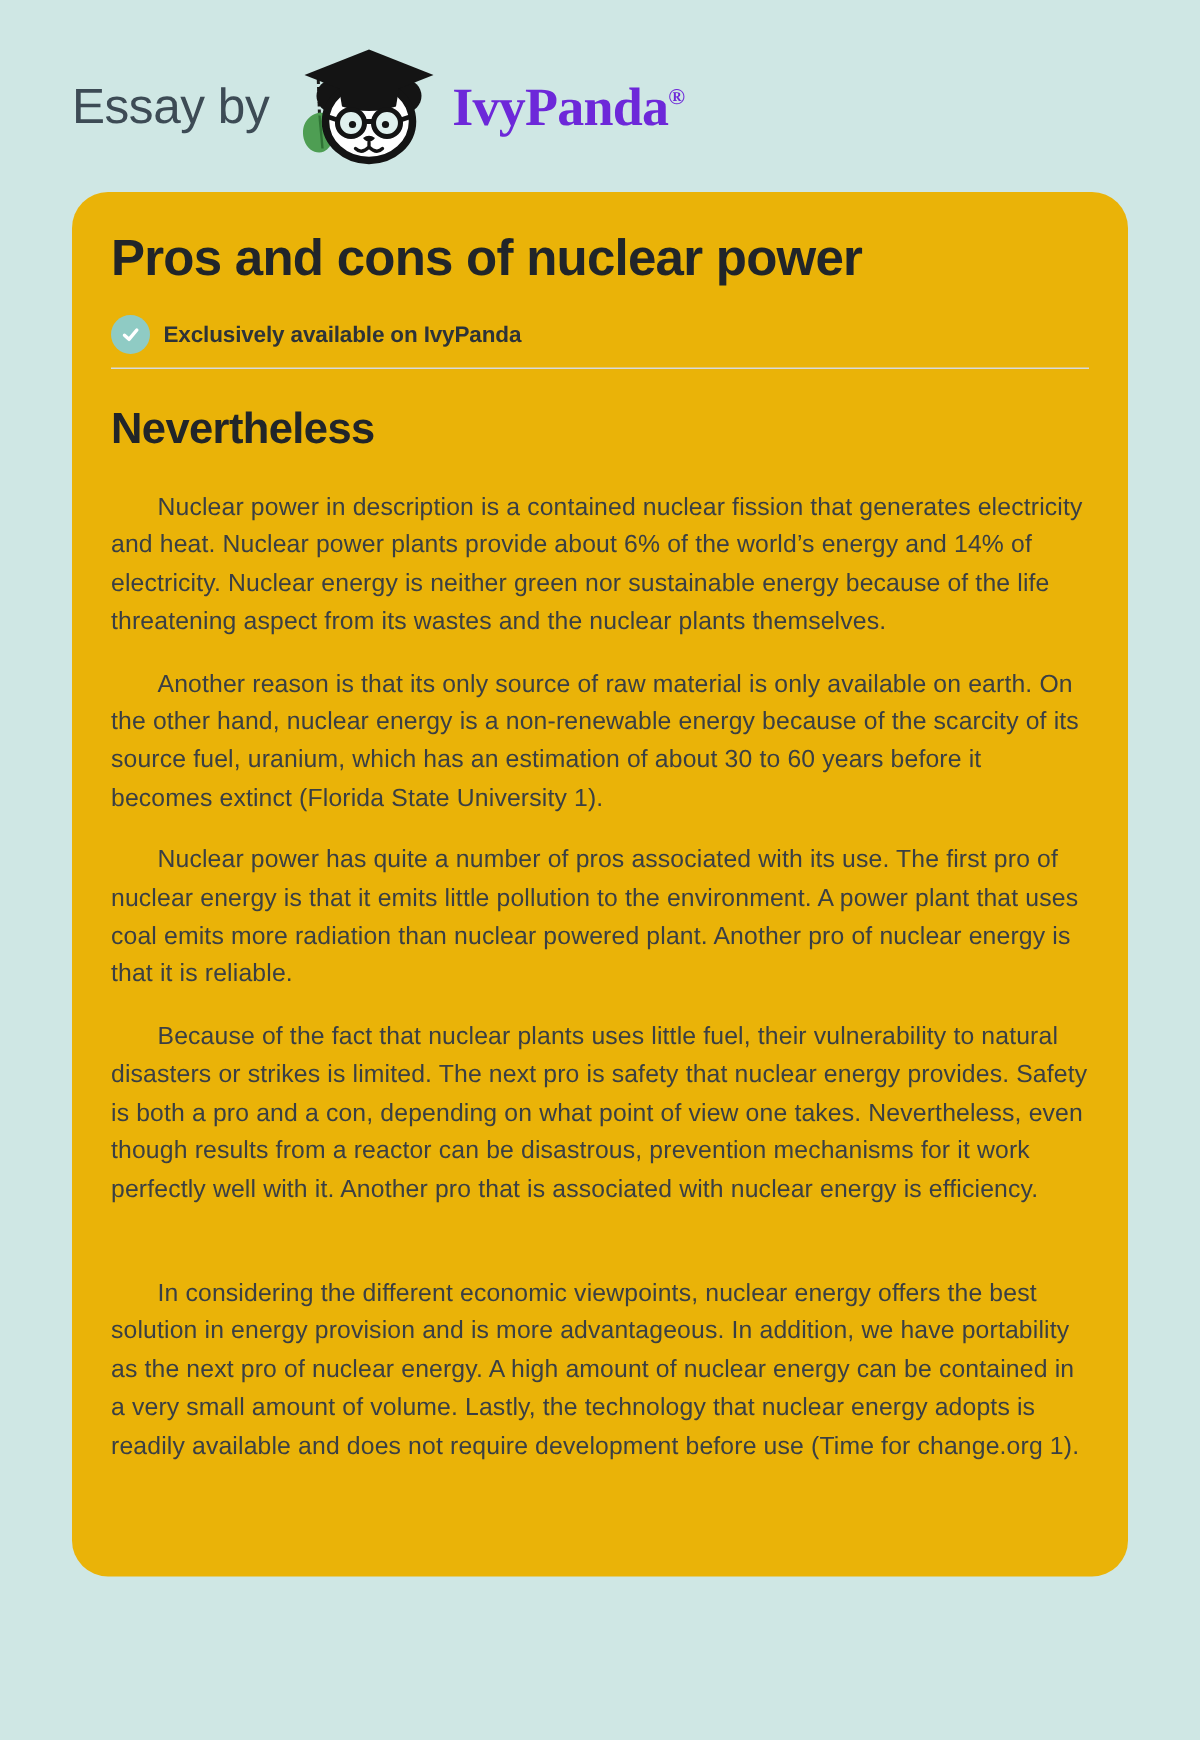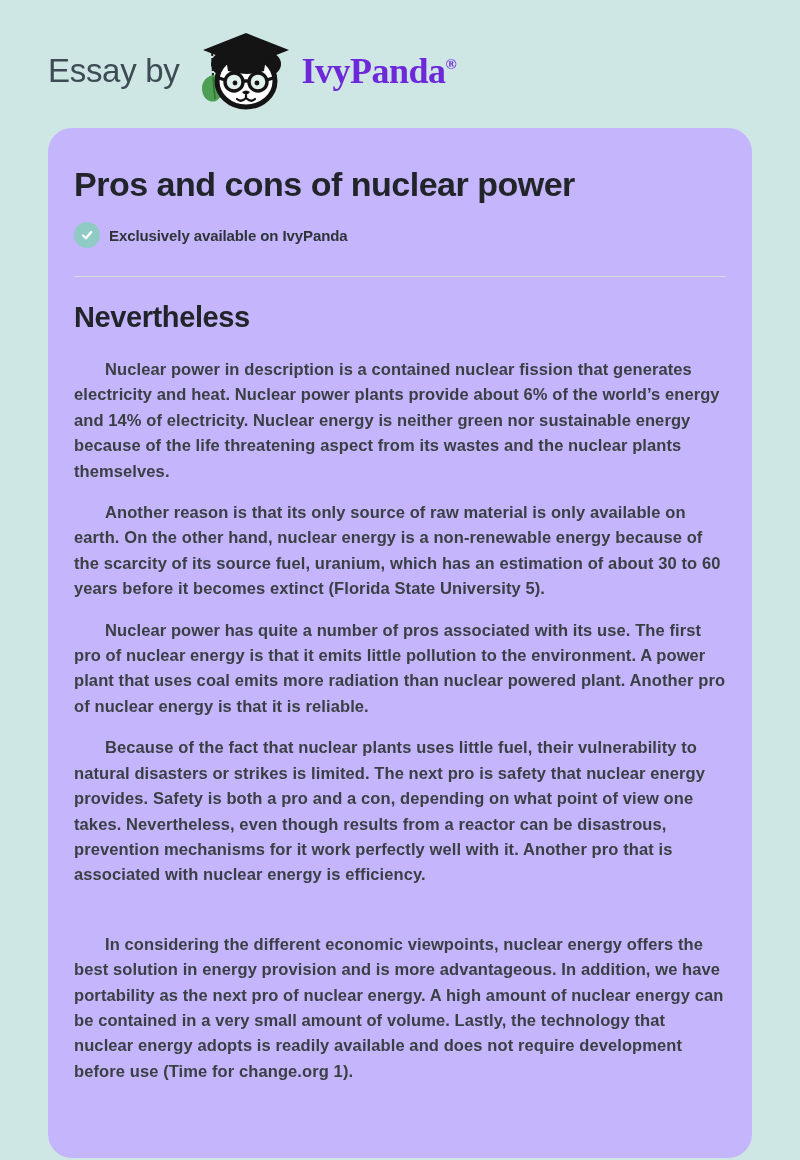--- a/index.html
+++ b/index.html
@@ -33,37 +33,37 @@
     font-size: 36px;
     color: #6d28d9;
     letter-spacing: -0.5px;
   }
   .brand-name sup { font-size: 15px; vertical-align: 14px; font-weight: 700; }
 
   
   .card {
     margin: 16px 48px 0 48px;
     width: 704px;
-    background: #c4b5fd;
+    background: #eab308;
     border-radius: 24px;
-    padding: 36px 26px 74px 26px;
+    padding: 24px 26px 74px 26px;
   }
   .doc-title {
     font-size: 34px;
     line-height: 40px;
     font-weight: 700;
     color: #212529;
     letter-spacing: -0.5px;
     margin-bottom: 18px;
   }
   .exclusive-row {
     display: flex;
     align-items: center;
     gap: 9px;
-    margin-bottom: 28px;
+    margin-bottom: 9px;
   }
   .check-badge {
     width: 26px; height: 26px;
     border-radius: 50%;
     background: #8fcbc4;
     display: flex;
     align-items: center;
     justify-content: center;
     flex: 0 0 auto;
   }
@@ -86,21 +86,20 @@
     letter-spacing: -0.4px;
     margin: 22px 0 22px 0;
   }
   .body-par {
     font-size: 16.5px;
     line-height: 25.4px;
     color: #3a3f44;
     text-indent: 31px;
     margin-bottom: 16px;
     letter-spacing: 0.1px;
-    font-weight: bold;
   }
   .body-par:last-child { margin-bottom: 0; margin-top: 44px; }
 </style>
 </head>
 <body>
 
 <div class="page">
 
   <div class="site-header">
     <span class="essay-by">Essay by</span>
@@ -148,20 +147,20 @@
           <path d="M3 7.5 L6 10.2 L11.2 4" fill="none" stroke="#ffffff" stroke-width="2.3" stroke-linecap="round" stroke-linejoin="round"></path>
         </svg>
       </span>
       <span class="exclusive-label">Exclusively available on IvyPanda</span>
     </div>
 
     <hr class="divider">
 
     <h2 class="section-heading">Nevertheless</h2>
     <p class="body-par">Nuclear power in description is a contained nuclear fission that generates electricity and heat. Nuclear power plants provide about 6% of the world’s energy and 14% of electricity. Nuclear energy is neither green nor sustainable energy because of the life threatening aspect from its wastes and the nuclear plants themselves.</p>
-    <p class="body-par">Another reason is that its only source of raw material is only available on earth. On the other hand, nuclear energy is a non-renewable energy because of the scarcity of its source fuel, uranium, which has an estimation of about 30 to 60 years before it becomes extinct (Florida State University 5).</p>
+    <p class="body-par">Another reason is that its only source of raw material is only available on earth. On the other hand, nuclear energy is a non-renewable energy because of the scarcity of its source fuel, uranium, which has an estimation of about 30 to 60 years before it becomes extinct (Florida State University 1).</p>
 
     <p class="body-par">Nuclear power has quite a number of pros associated with its use. The first pro of nuclear energy is that it emits little pollution to the environment. A power plant that uses coal emits more radiation than nuclear powered plant. Another pro of nuclear energy is that it is reliable.</p>
     <p class="body-par">Because of the fact that nuclear plants uses little fuel, their vulnerability to natural disasters or strikes is limited. The next pro is safety that nuclear energy provides. Safety is both a pro and a con, depending on what point of view one takes. Nevertheless, even though results from a reactor can be disastrous, prevention mechanisms for it work perfectly well with it. Another pro that is associated with nuclear energy is efficiency.</p>
     <p class="body-par">In considering the different economic viewpoints, nuclear energy offers the best solution in energy provision and is more advantageous. In addition, we have portability as the next pro of nuclear energy. A high amount of nuclear energy can be contained in a very small amount of volume. Lastly, the technology that nuclear energy adopts is readily available and does not require development before use (Time for change.org 1).</p>
 
   </div>
 </div>
 
 </body></html>

